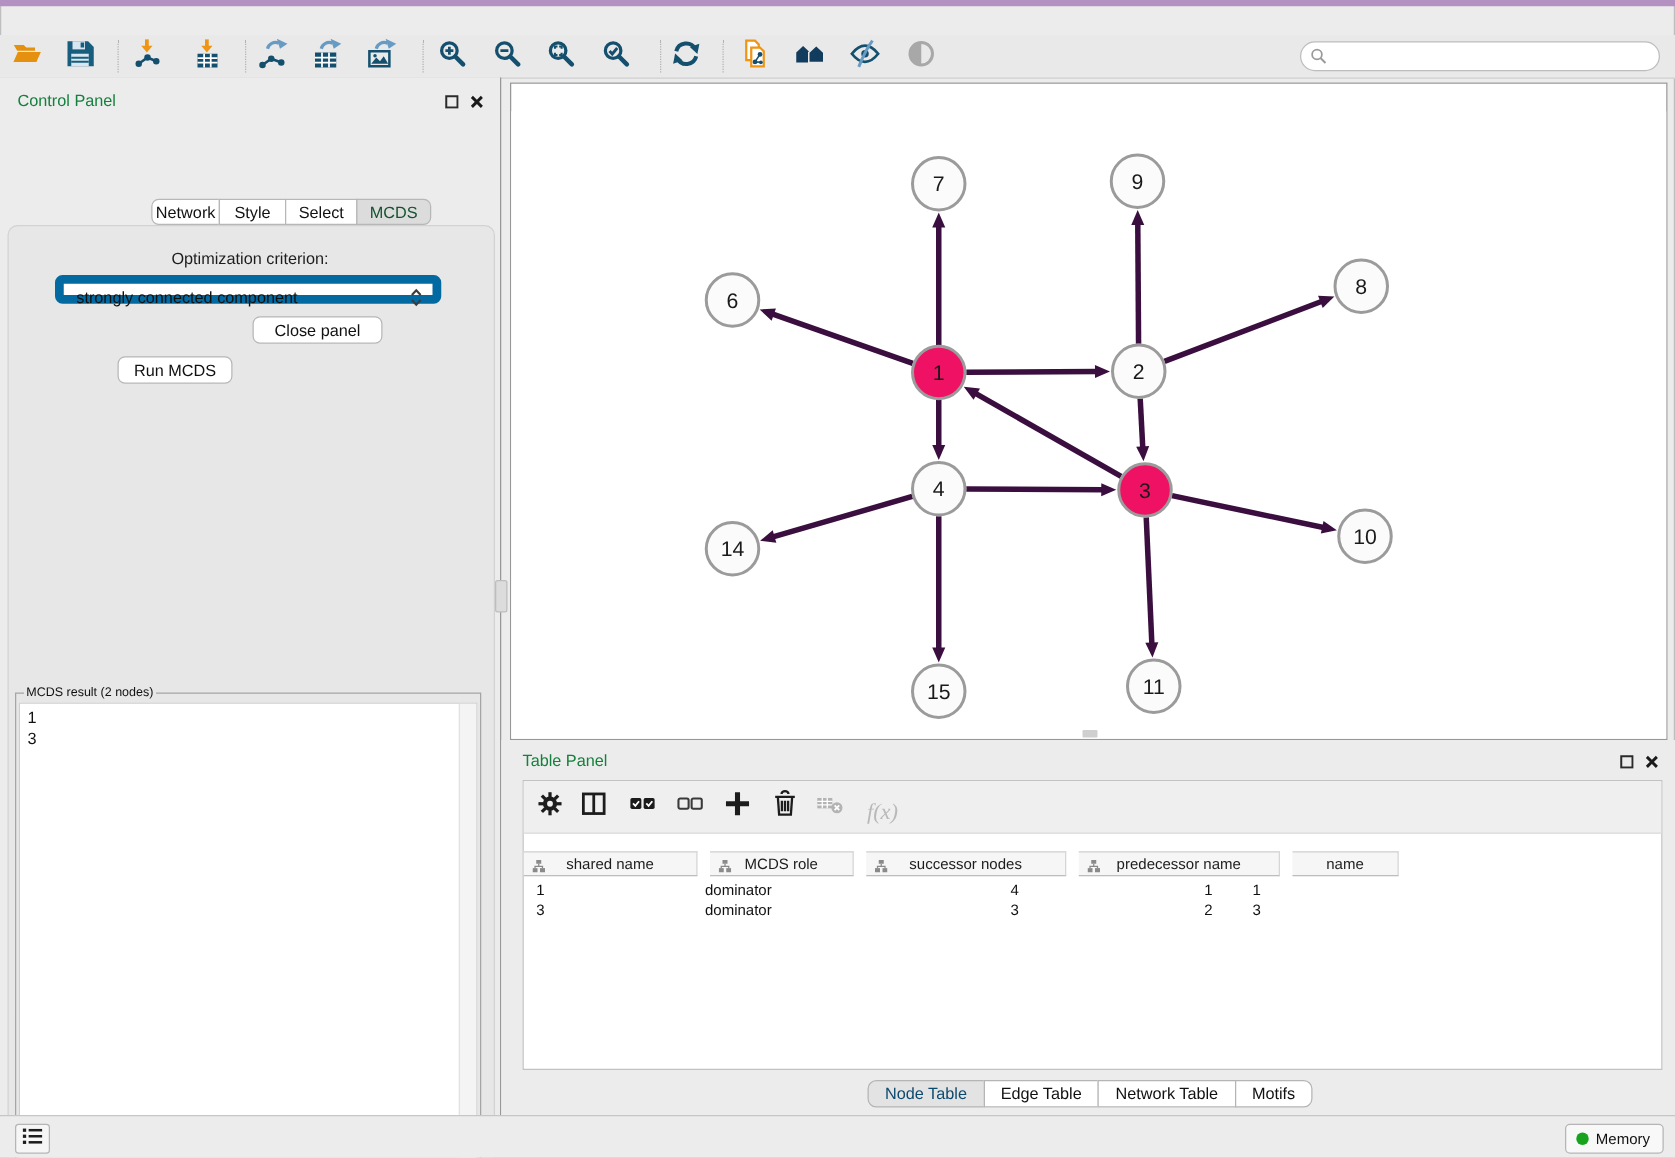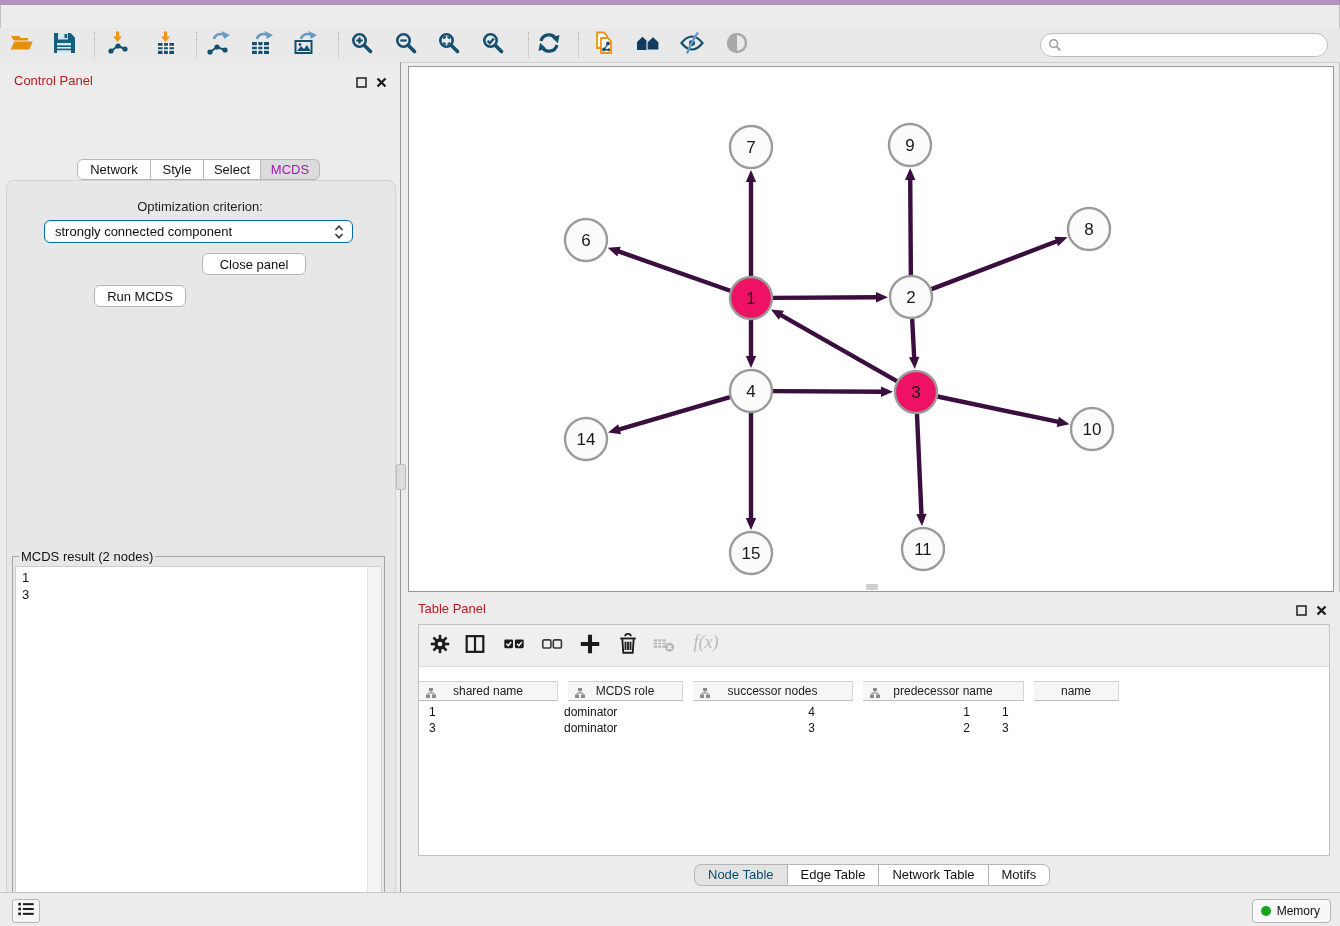--- a/index.html
+++ b/index.html
@@ -19,56 +19,56 @@
   .ti{position:absolute;top:2px;width:34px;height:30px;display:flex;align-items:center;justify-content:center;cursor:default;}
   .tsep{position:absolute;top:4px;height:26px;border-left:1px dotted #b2b2b2;}
   .search-wrap{position:absolute;left:1040px;top:5px;width:288px;height:24px;}
   .search-input{width:100%;height:100%;box-sizing:border-box;border:1px solid #bdbdbd;border-radius:12px;
       padding:0 8px 0 26px;font-size:13px;background:#fff;outline:none;font-family:"Liberation Sans",sans-serif;}
   .search-mag{position:absolute;left:8px;top:5px;}
 
   
   .cpanel{left:0;top:62px;width:400px;height:830px;background:#ececec;}
   .vline{left:400px;top:62px;width:0;height:830px;border-left:1px solid #979797;}
-  .panel-title{font-size:13px;color:#b91c1c;}
+  .panel-title{font-size:13px;color:#15803d;}
   .tabs{left:77px;top:97px;display:flex;}
   .tab{box-sizing:border-box;height:21px;line-height:19px;text-align:center;font-size:13px;color:#111;
        background:#fff;border:1px solid #b7b7b7;margin-left:-1px;cursor:pointer;}
   .tab:first-child{border-radius:6px 0 0 6px;margin-left:0;}
   .tab:last-child{border-radius:0 6px 6px 0;}
-  .tab.active{background:#dcdcdc;color:#a21caf;}
+  .tab.active{background:#dcdcdc;color:#14532d;}
   .inner{left:6px;top:118px;width:388px;height:760px;background:#e7e7e7;border:1px solid #d2d2d2;border-radius:8px;}
   .opt-label{left:6px;top:137px;width:388px;text-align:center;font-size:13px;color:#1d1d1d;}
-  .combo{left:44px;top:158px;width:309px;height:23px;background:#fff;border:1px solid #0369a1;border-radius:6px;
+  .combo{left:44px;top:158px;width:309px;height:23px;background:#fff;border:7px solid #0369a1;border-radius:6px;
          box-sizing:border-box;font-size:13px;color:#111;line-height:21px;padding-left:10px;cursor:pointer;}
   .btn{position:absolute;box-sizing:border-box;height:22px;background:#fff;border:1px solid #b7b7b7;border-radius:6px;
        font-size:13px;color:#111;text-align:center;line-height:20px;cursor:pointer;font-family:"Liberation Sans",sans-serif;}
   fieldset.result{position:absolute;left:12px;top:487px;width:373px;height:390px;margin:0;padding:2px;
        border:1px solid #a5a5a5;box-sizing:border-box;background:transparent;}
-  fieldset.result legend{font-size:13px;color:#111;padding:0 2px;margin-left:4px;}
+  fieldset.result legend{font-size:10px;color:#111;padding:0 2px;margin-left:4px;}
   .result-box{position:relative;width:100%;height:100%;background:#fff;border:1px solid #cfcfcf;box-sizing:border-box;overflow:hidden;}
   .result-line{font-size:13px;color:#111;line-height:17px;padding-left:6px;}
   .result-line:first-child{padding-top:2px;}
   .result-scroll{position:absolute;right:0;top:0;width:13px;height:100%;background:#f4f4f4;border-left:1px solid #e2e2e2;}
   .split-handle{left:396px;top:464px;width:8px;height:24px;background:#dcdcdc;border:1px solid #bdbdbd;border-radius:2px;}
 
   
   .netwin{left:408px;top:66px;width:926px;height:526px;border:1px solid #979797;box-sizing:border-box;background:#fff;}
   .net-titlebar{position:absolute;left:0;top:0;width:100%;height:22px;
       background:linear-gradient(#f7f5f7,#eae8ea);border-bottom:1px solid #b8b8b8;box-sizing:border-box;}
   .net-title{position:absolute;left:0;top:3px;width:100%;text-align:center;font-size:13px;color:#1c1c1c;}
   .light{position:absolute;top:4px;width:13px;height:13px;}
   .net-canvas{position:absolute;left:0;top:22px;width:924px;height:502px;background:#fff;}
   .collapse-dot{position:absolute;left:457px;bottom:1px;width:12px;height:6px;background:#cfcfcf;border-radius:1px;}
 
   
   .tpanel{left:401px;top:592px;width:939px;height:300px;background:#ececec;}
   .tbox{position:absolute;left:17px;top:32px;width:912px;height:232px;background:#fff;border:1px solid #c2c2c2;box-sizing:border-box;}
   .tb-toolbar{position:absolute;left:0;top:0;width:100%;height:42px;background:#efefef;border-bottom:1px solid #dcdcdc;box-sizing:border-box;}
-  .tbi{position:absolute;top:7px;width:30px;height:28px;display:flex;align-items:flex-start;justify-content:center;cursor:pointer;}
+  .tbi{position:absolute;top:7px;width:30px;height:28px;display:flex;align-items:flex-end;justify-content:center;cursor:pointer;}
   .thead{position:absolute;left:0;top:56px;height:20px;display:flex;gap:10px;}
   .th{position:relative;box-sizing:border-box;height:20px;background:#f6f6f6;border-right:1px solid #d6d6d6;
       border-top:1px solid #cfcfcf;border-bottom:1px solid #bdbdbd;font-size:12px;color:#1c1c1c;
       display:flex;align-items:center;justify-content:center;cursor:pointer;}
   .th .sorticon{position:absolute;left:7px;top:5px;}
   .trow{position:absolute;left:0;height:16px;display:flex;font-size:12px;color:#111;}
   .td{box-sizing:border-box;overflow:hidden;white-space:nowrap;}
   .bottom-tabs{position:absolute;left:293px;top:272px;display:flex;}
   .btab{box-sizing:border-box;height:22px;line-height:20px;padding:0 13px;font-size:13px;color:#111;background:#fff;
         border:1px solid #b5b5b5;margin-left:-1px;cursor:pointer;}
@@ -270,21 +270,21 @@
     <div class="abs panel-title" style="left:14px;top:11px;">Control Panel</div>
     <div class="hdr-icons" style="left:356px;top:12px;">
       <span><svg width="11" height="11" viewBox="0 0 11 11">
             <rect x="1" y="1" width="9" height="9" fill="none" stroke="#2a2a2a" stroke-width="1.6"></rect>
           </svg></span>
       <span><svg width="11" height="11" viewBox="0 0 11 11">
             <path d="M1.5 1.5l8 8M9.5 1.5l-8 8" stroke="#1a1a1a" stroke-width="2.3"></path>
           </svg></span>
     </div>
     <div class="abs tabs">
-      <div class="tab" style="width:74px;">Network</div>
+      <div class="tab" style="width:55px;margin-left:44px;">Network</div>
       <div class="tab" style="width:54px;">Style</div>
       <div class="tab" style="width:58px;">Select</div>
       <div class="tab active" style="width:60px;">MCDS</div>
     </div>
     <div class="abs inner"></div>
     <div class="abs opt-label">Optimization criterion:</div>
     <div class="abs combo">
       <span>strongly connected component</span>
       <span style="position:absolute;right:7px;top:3px;"><svg width="12" height="16" viewBox="0 0 12 16">
             <path d="M2.5 6L6 2.2 9.5 6M2.5 10L6 13.8 9.5 10" stroke="#3c3c3c" stroke-width="1.7" fill="none"></path>

